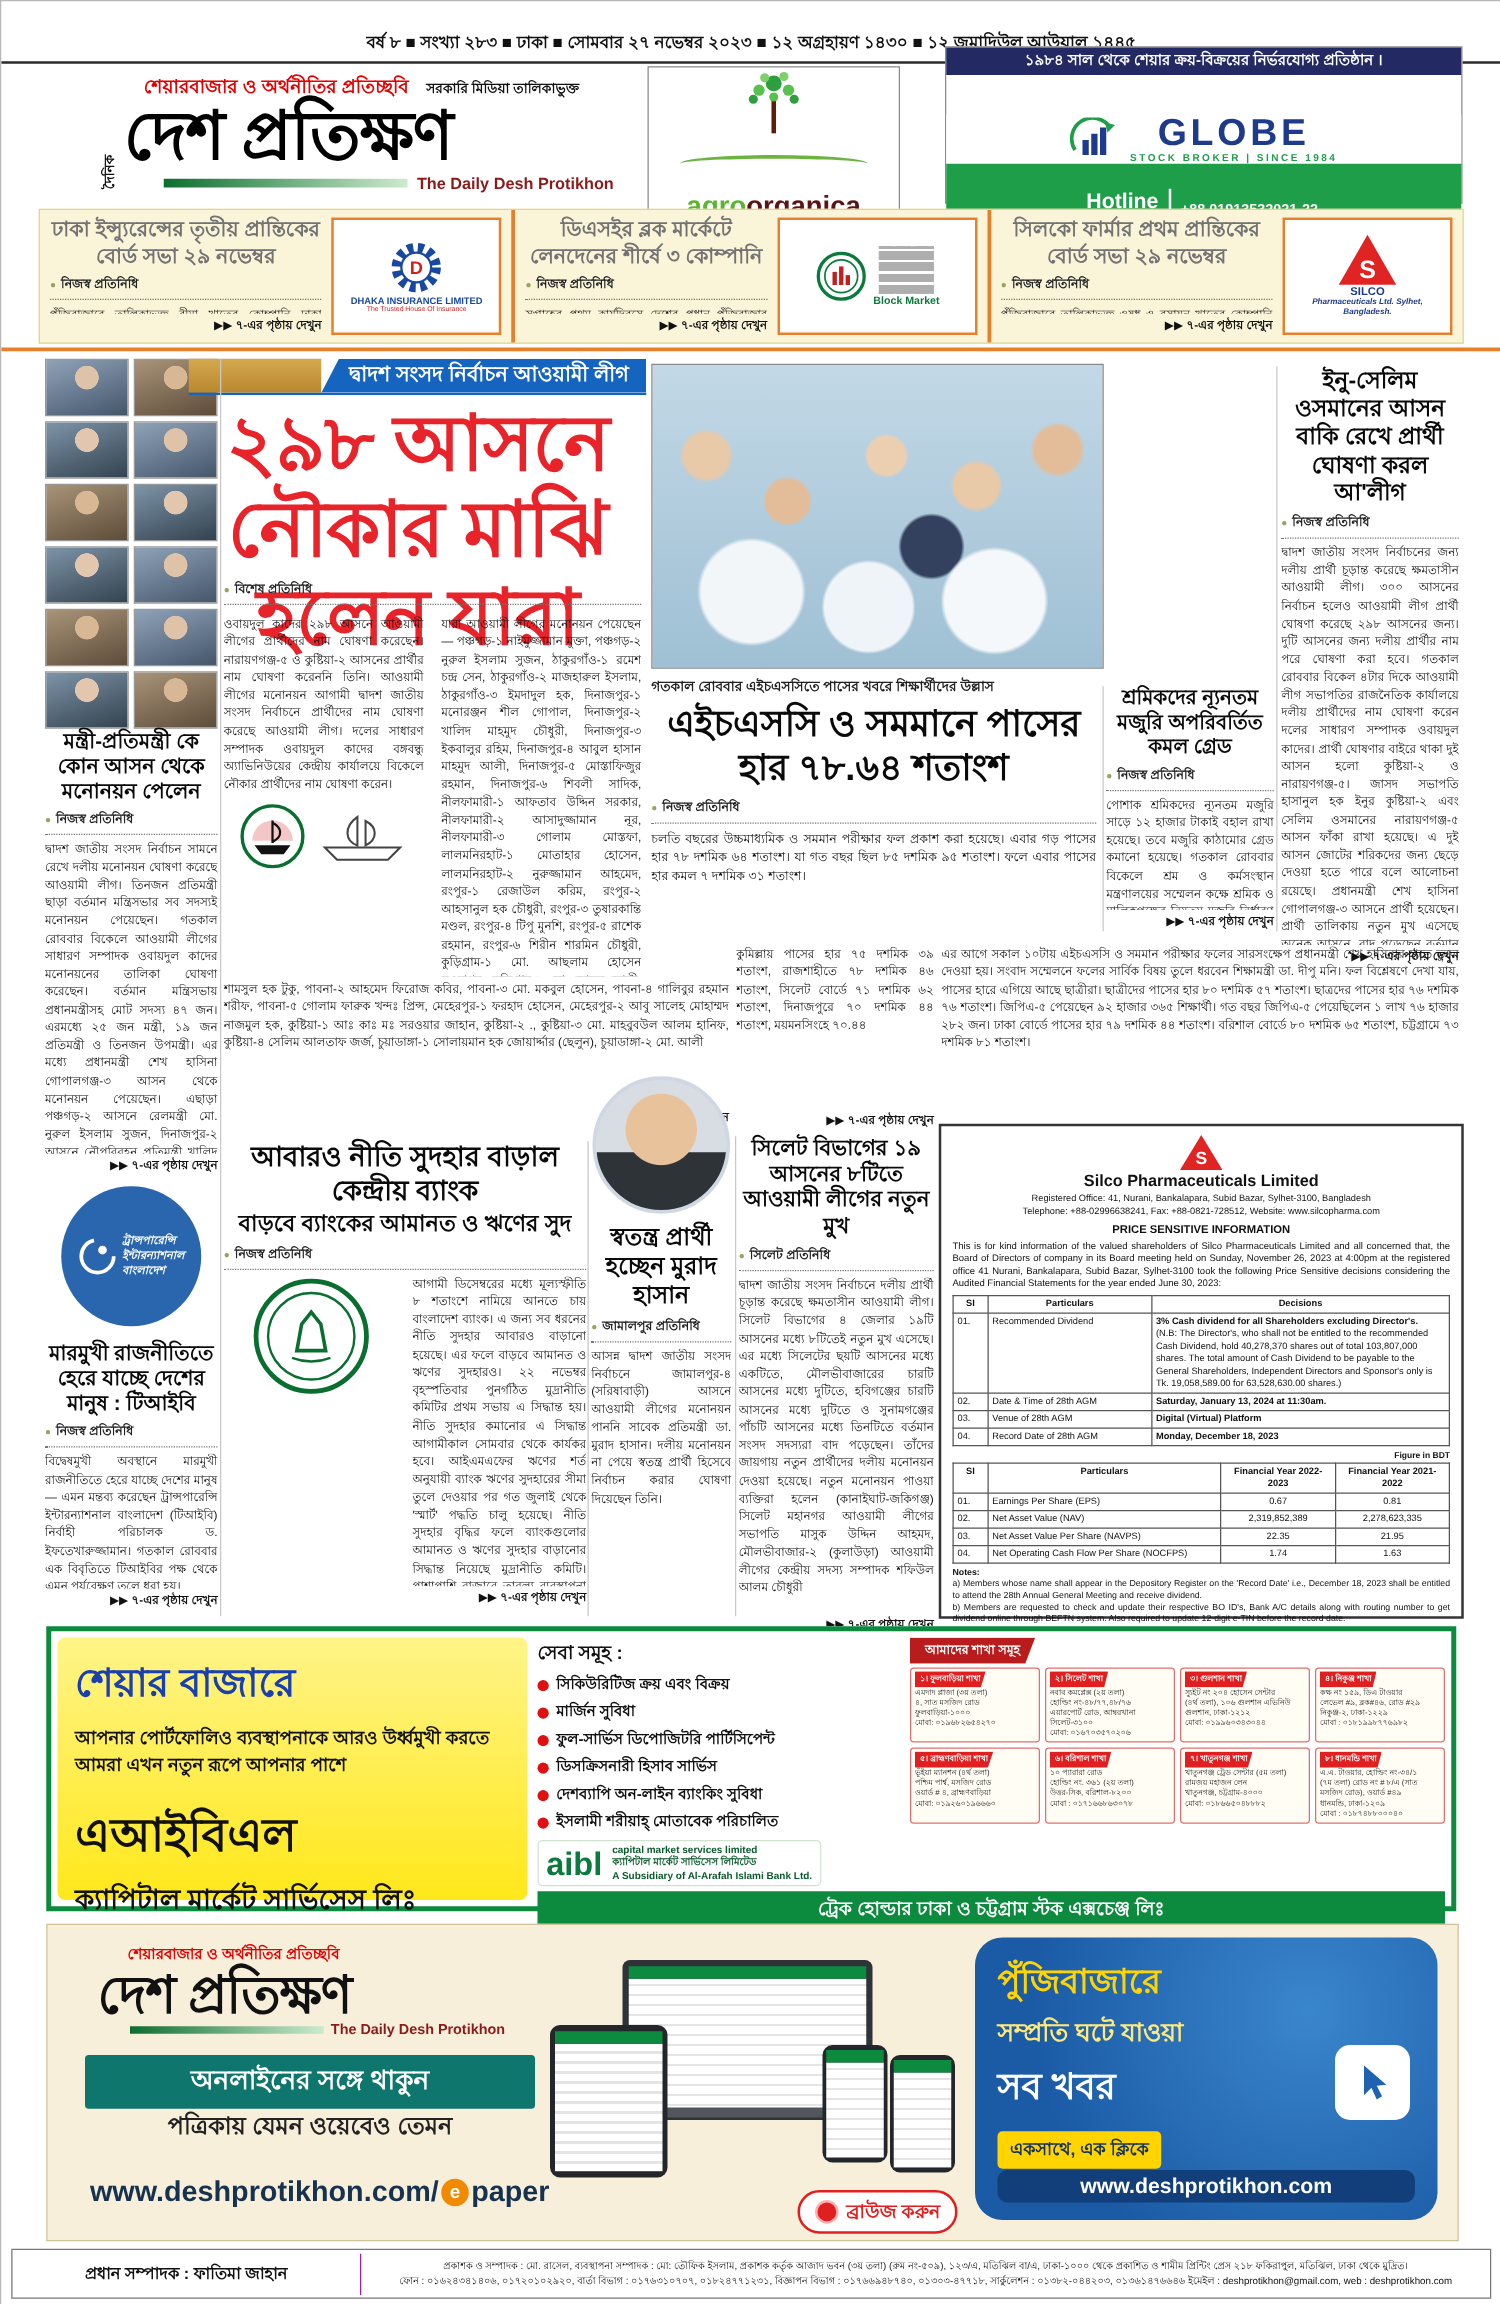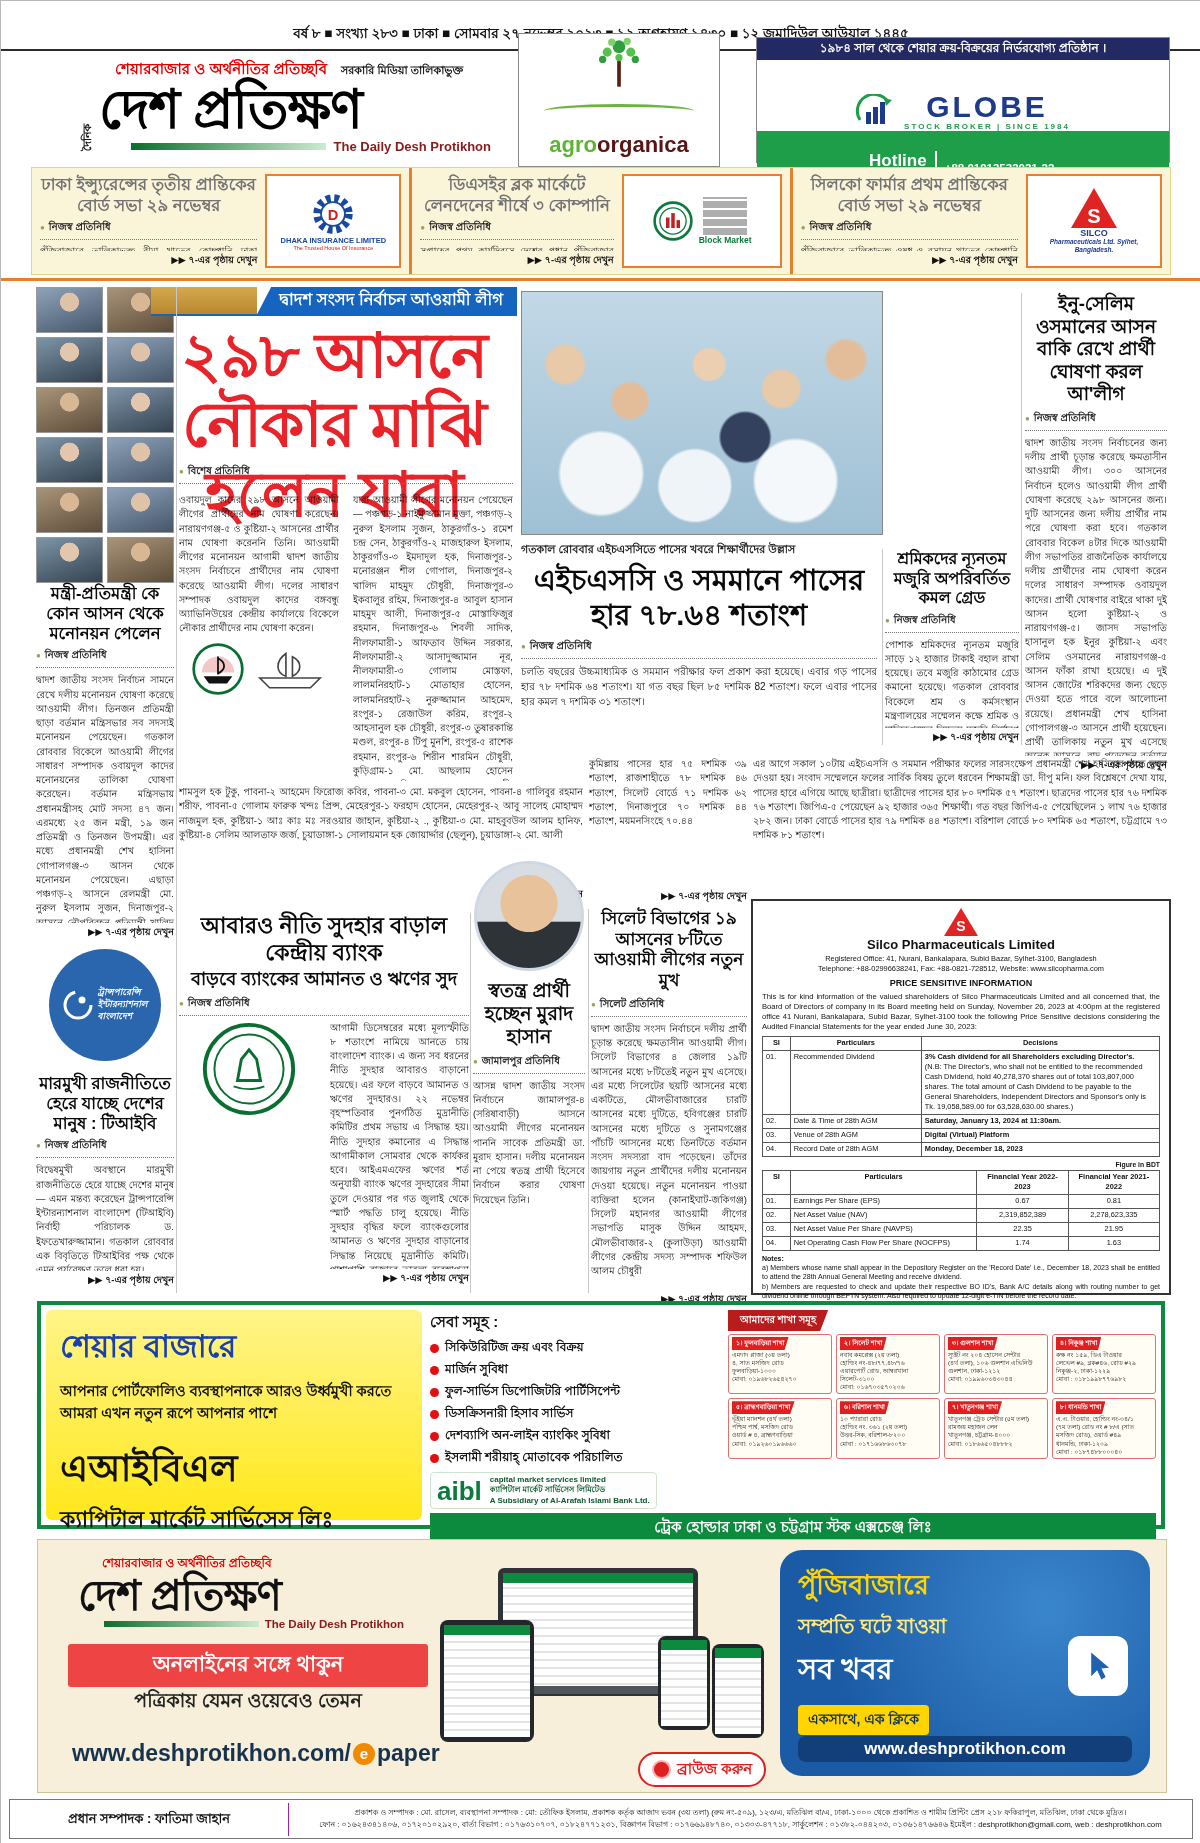--- a/index.html
+++ b/index.html
@@ -128,21 +128,21 @@
   .strip-green{background:#0c8a3e;color:#fff;text-align:center;font-size:15px;font-weight:800;padding:2px 0;}
   .strip-addr{background:#edf6e8;color:#0a3d1c;text-align:center;font-size:9.5px;font-weight:700;line-height:1.4;padding:2px 0;}
   .strip-slogan{background:#0a7a34;color:#fff;text-align:center;font-size:23px;font-weight:900;padding:3px 0;}
   
   .banner{background:#f7efda;border:1px solid #cfc39a;}
   .bmast .tag{color:#e60000;font-size:12px;font-weight:800;margin-left:24px;}
   .bmast .title{font-size:42px;font-weight:900;letter-spacing:-1px;line-height:1.05;}
   .bmast .barrow{display:flex;align-items:center;width:300px;margin-left:26px;}
   .bmast .bar{flex:1;height:6px;background:linear-gradient(90deg,#0c6e2e,#cdeacf);}
   .bmast .sub{font-size:11.5px;font-weight:800;color:#8b1a1a;padding-left:6px;white-space:nowrap;}
-  .bluestrip{background:#ef4444;color:#fff;font-size:21px;font-weight:800;text-align:center;padding:4px 0;border-radius:3px;}
+  .bluestrip{background:#0f766e;color:#fff;font-size:21px;font-weight:800;text-align:center;padding:4px 0;border-radius:3px;}
   .bline{font-size:19px;font-weight:800;color:#222;text-align:center;}
   .burl{font-size:23px;font-weight:900;color:#16324f;display:flex;align-items:center;gap:2px;}
   .ecirc{width:22px;height:22px;border-radius:50%;background:#f08a00;color:#fff;font-size:15px;font-weight:900;display:flex;align-items:center;justify-content:center;}
   .rpanel{background:radial-gradient(circle at 72% 26%,#3a86cc,#1b5ba6 70%);border-radius:22px;padding:14px 18px;display:flex;flex-direction:column;}
   .rpanel .r1{color:#ffd400;font-size:27px;font-weight:900;}
   .rpanel .r2{color:#ffe97a;font-size:20px;font-weight:800;margin-top:2px;}
   .rpanel .r3{color:#fff;font-size:29px;font-weight:900;margin-top:2px;}
   .rpanel .pill{background:#ffd400;color:#14325a;font-size:14px;font-weight:800;border-radius:4px;padding:3px 10px;width:fit-content;margin-top:10px;}
   .rpanel .rurl{background:#123f7a;color:#fff;text-align:center;font-size:17px;font-weight:800;border-radius:8px;padding:3px 0;margin-top:auto;}
   .handbox{position:absolute;right:22px;top:86px;width:60px;height:60px;background:#fff;border-radius:12px;display:flex;align-items:center;justify-content:center;}
@@ -176,21 +176,21 @@
     <div style="position:relative;">
       <span class="daily">দৈনিক</span>
       <div class="title">দেশ প্রতিক্ষণ</div>
     </div>
     <div class="barrow">
       <div class="bar"></div>
       <span class="sub">The Daily Desh Protikhon</span>
     </div>
   </div>
 
-  <div class="abs adbox agro" style="left:517px;top:32px;width:200px;height:124px;gap:12px;">
+  <div class="abs adbox agro" style="left:517px;top:52px;width:200px;height:124px;gap:12px;">
     <svg width="70" height="64" viewBox="0 0 70 64">
       <rect x="33" y="28" width="4" height="30" fill="#5a1e0e"></rect>
       <circle cx="35" cy="14" r="7" fill="#2e9e3e"></circle>
         <circle cx="22" cy="20" r="5" fill="#58c14e"></circle>
       <circle cx="48" cy="20" r="5" fill="#58c14e"></circle>
         <circle cx="27" cy="9" r="4" fill="#7ed06a"></circle>
       <circle cx="44" cy="8" r="4" fill="#7ed06a"></circle>
         <circle cx="17" cy="28" r="4" fill="#2e9e3e"></circle>
       <circle cx="53" cy="28" r="4" fill="#2e9e3e"></circle>
         <circle cx="35" cy="26" r="4" fill="#58c14e"></circle>
@@ -350,21 +350,21 @@
   <div class="abs bigphoto" style="left:520px;top:290px;width:360px;height:242px;"></div>
   <div class="abs caption" style="left:520px;top:536px;width:360px;">গতকাল রোববার এইচএসসিতে পাসের খবরে শিক্ষার্থীদের উল্লাস</div>
 
   <div class="abs art" style="left:520px;top:562px;width:356px;">
     <h2 style="font-size:29px;">এইচএসসি ও সমমানে পাসের হার ৭৮.৬৪ শতাংশ</h2>
     <div class="byline">
         <span class="dot">●</span>
         <span>নিজস্ব প্রতিনিধি</span>
       </div>
     <div class="dotrule"></div>
-    <div class="bd" style="font-size:10px;">চলতি বছরের উচ্চমাধ্যমিক ও সমমান পরীক্ষার ফল প্রকাশ করা হয়েছে। এবার গড় পাসের হার ৭৮ দশমিক ৬৪ শতাংশ। যা গত বছর ছিল ৮৫ দশমিক 82 শতাংশ। ফলে এবার পাসের হার কমল ৭ দশমিক ৩১ শতাংশ।</div>
+    <div class="bd" style="font-size:10px;">চলতি বছরের উচ্চমাধ্যমিক ও সমমান পরীক্ষার ফল প্রকাশ করা হয়েছে। এবার গড় পাসের হার ৭৮ দশমিক ৬৪ শতাংশ। যা গত বছর ছিল ৮৫ দশমিক ৯৫ শতাংশ। ফলে এবার পাসের হার কমল ৭ দশমিক ৩১ শতাংশ।</div>
   </div>
 
   <div class="abs" style="left:588px;top:756px;width:158px;">
     <div class="bd" style="height:130px;">কুমিল্লায় পাসের হার ৭৫ দশমিক ৩৯ শতাংশ, রাজশাহীতে ৭৮ দশমিক ৪৬ শতাংশ, সিলেট বোর্ডে ৭১ দশমিক ৬২ শতাংশ, দিনাজপুরে ৭০ দশমিক ৪৪ শতাংশ, ময়মনসিংহে ৭০.৪৪</div>
     <div class="more"><span class="arr">▶▶</span> <span>৭-এর পৃষ্ঠায় দেখুন</span></div>
   </div>
 
   <div class="abs bd" style="left:752px;top:756px;width:414px;height:136px;">এর আগে সকাল ১০টায় এইচএসসি ও সমমান পরীক্ষার ফলের সারসংক্ষেপ প্রধানমন্ত্রী শেখ হাসিনার হাতে তুলে দেওয়া হয়। সংবাদ সম্মেলনে ফলের সার্বিক বিষয় তুলে ধরবেন শিক্ষামন্ত্রী ডা. দীপু মনি। ফল বিশ্লেষণে দেখা যায়, পাসের হারে এগিয়ে আছে ছাত্রীরা। ছাত্রীদের পাসের হার ৮০ দশমিক ৫৭ শতাংশ। ছাত্রদের পাসের হার ৭৬ দশমিক ৭৬ শতাংশ। জিপিএ-৫ পেয়েছেন ৯২ হাজার ৩৬৫ শিক্ষার্থী। গত বছর জিপিএ-৫ পেয়েছিলেন ১ লাখ ৭৬ হাজার ২৮২ জন। ঢাকা বোর্ডে পাসের হার ৭৯ দশমিক ৪৪ শতাংশ। বরিশাল বোর্ডে ৮০ দশমিক ৬৫ শতাংশ, চট্টগ্রামে ৭৩ দশমিক ৮১ শতাংশ।</div>
 
   <div class="abs art" style="left:884px;top:548px;width:134px;">

